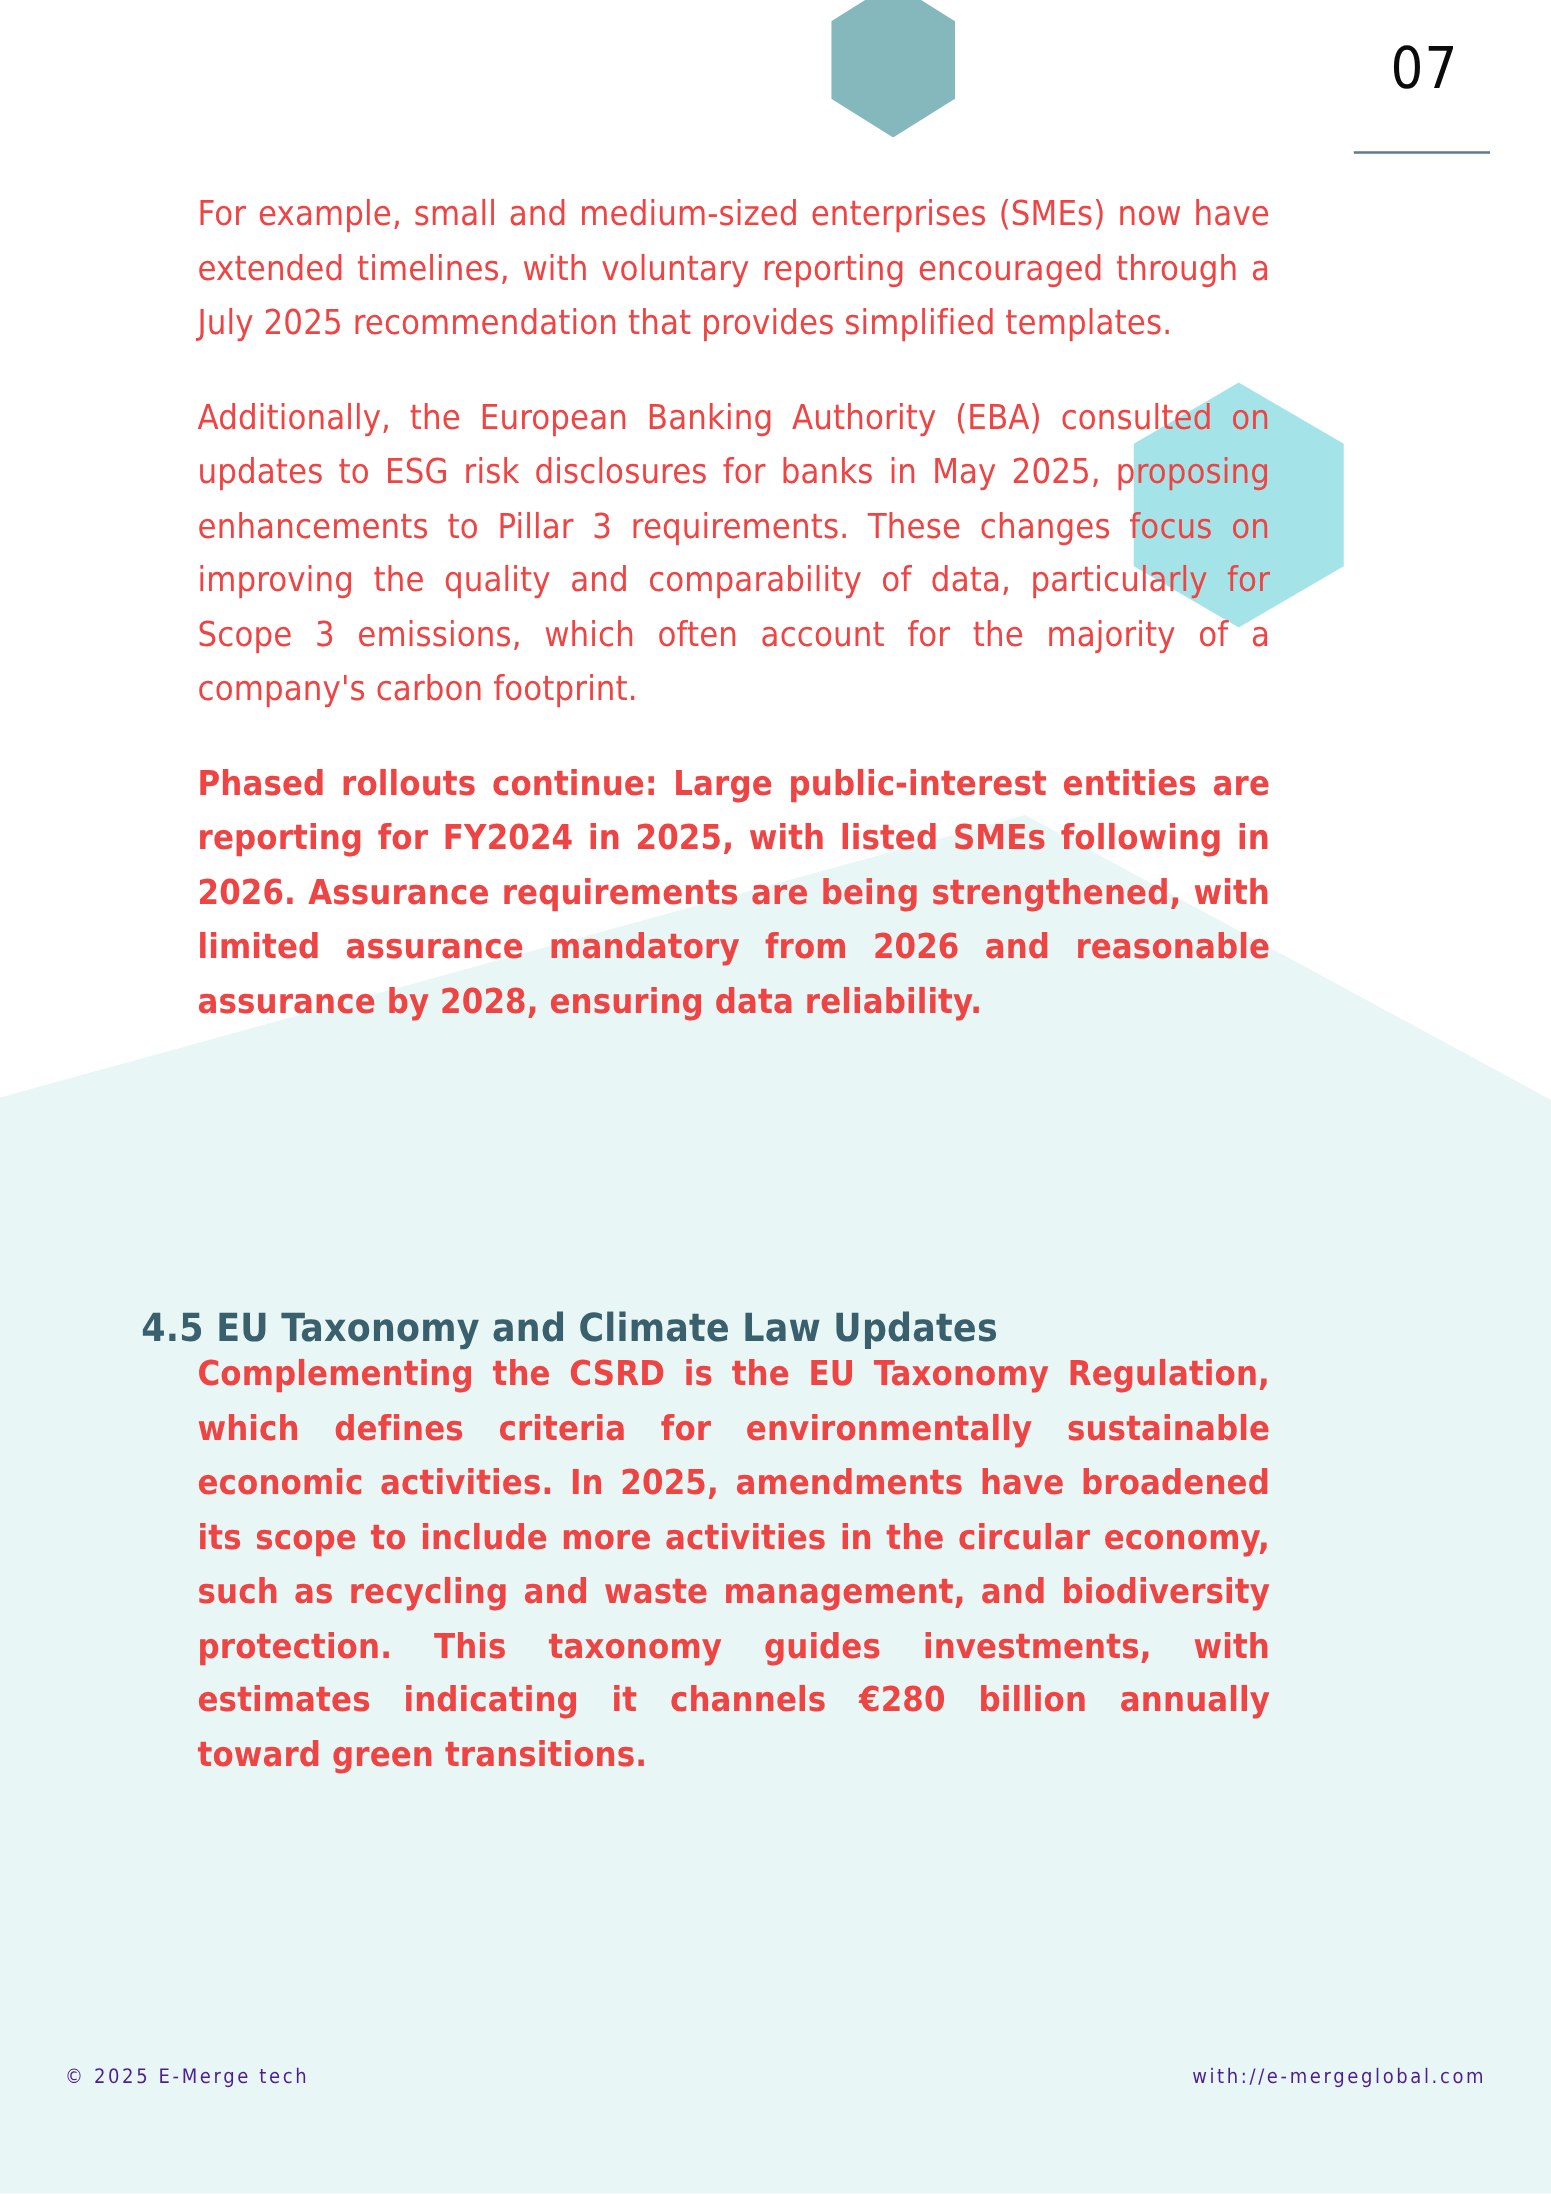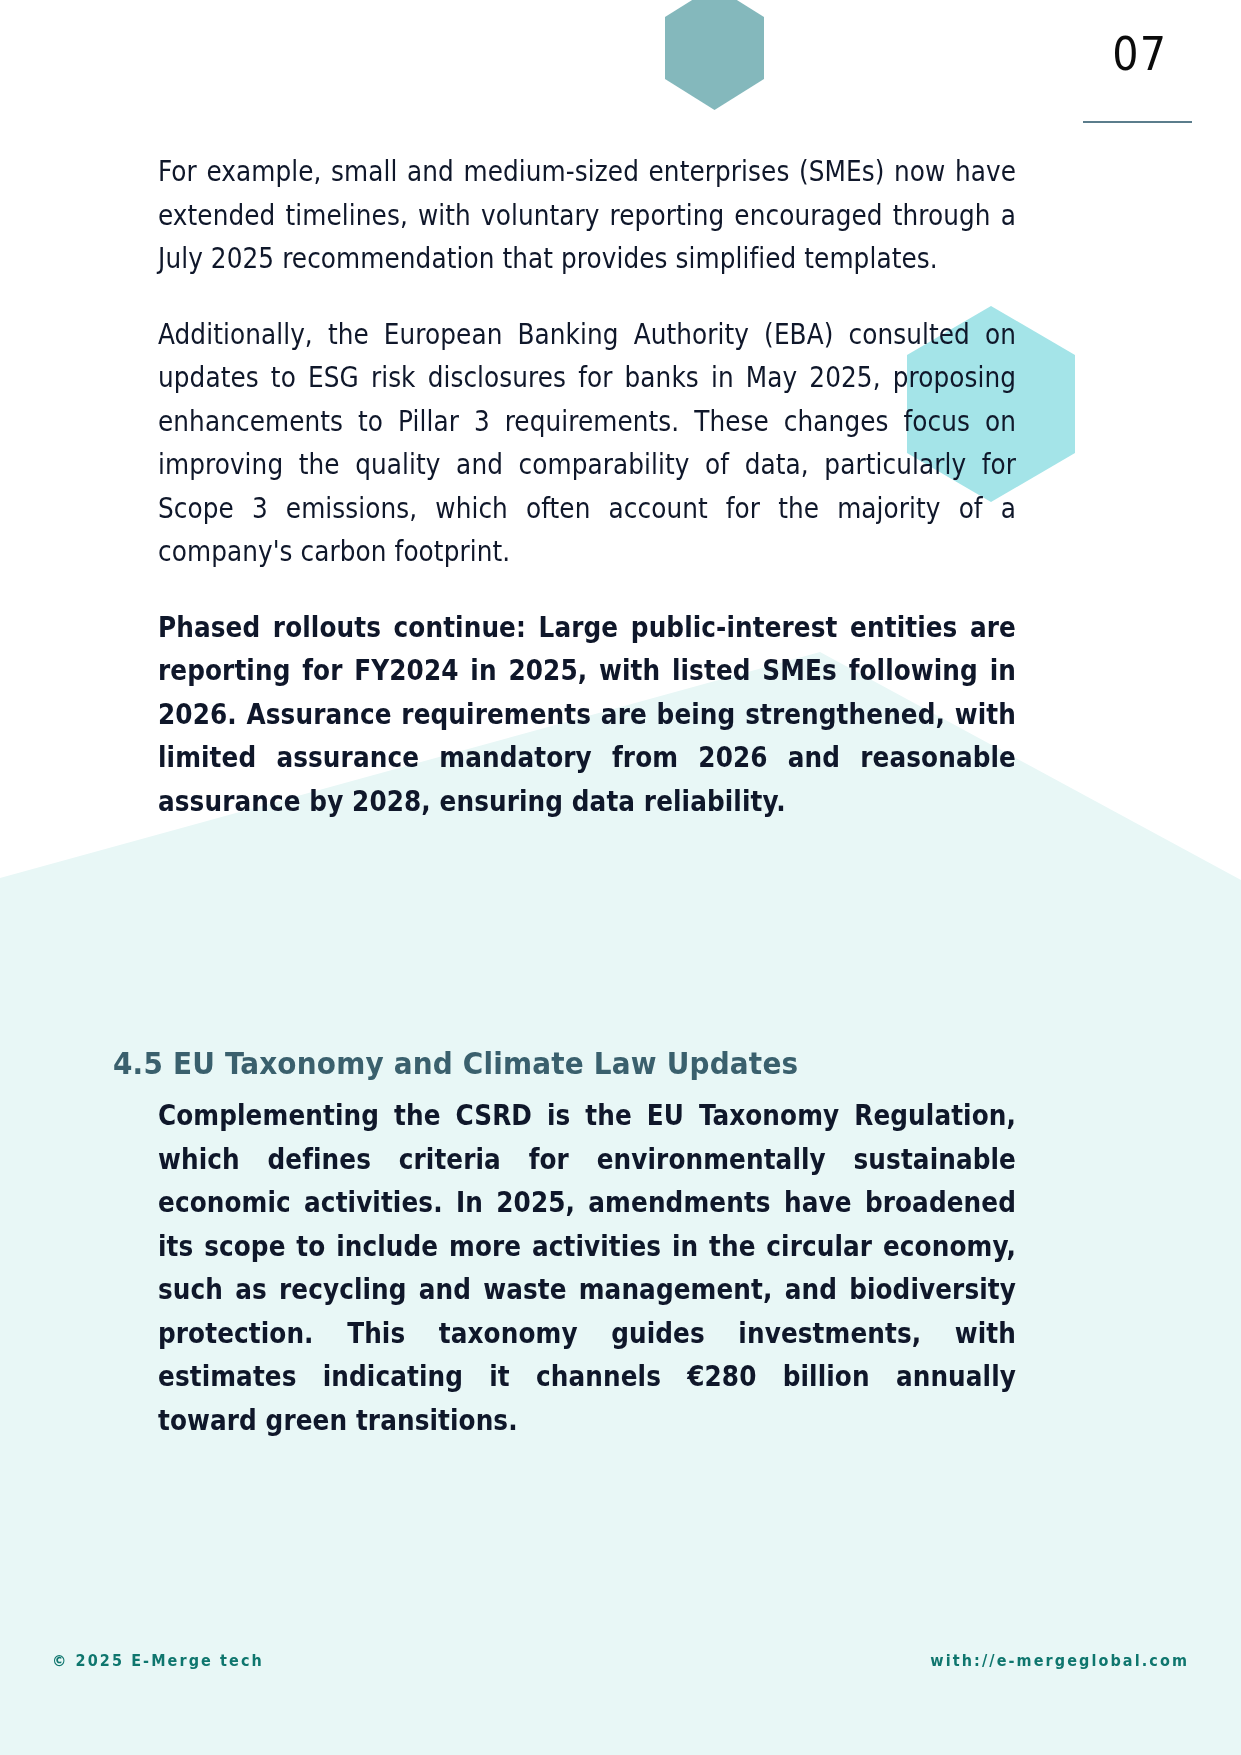--- a/index.html
+++ b/index.html
@@ -74,21 +74,21 @@
     top: 150px;
     width: 858px;
   }
 
   p.body-text {
     margin: 0 0 32px 0;
     font-size: 27.5px;
     line-height: 43.5px;
     text-align: justify;
     text-justify: inter-word;
-    color: #0f172a;
+    color: #ef4444;
     font-weight: 400;
     letter-spacing: 0.1px;
   }
   p.body-text:last-child { margin-bottom: 0; font-weight: bold; }
 
   .section-heading {
     position: absolute;
     left: 113px;
     top: 1018px;
     width: 903px;
@@ -98,39 +98,39 @@
     letter-spacing: 0.2px;
     line-height: 1.25;
   }
 
   .content-lower {
     position: absolute;
     left: 158px;
     top: 1078px;
     width: 858px;
   }
-  .content-lower p.body-text { margin-bottom: 14px; margin-top: 16px; }
+  .content-lower p.body-text { margin-bottom: 14px; }
 
   
   .footer {
     position: absolute;
     left: 0; right: 0;
     top: 1640px;
     height: 40px;
     padding: 0 52px;
     display: flex;
     justify-content: space-between;
     align-items: center;
   }
   .footer span {
     font-family: "DejaVu Sans Condensed", "Liberation Sans Narrow", "Liberation Sans", sans-serif;
     font-size: 16px;
-    font-weight: 700;
+    font-weight: 400;
     letter-spacing: 2.1px;
-    color: #0f766e;
+    color: #4c1d95;
     white-space: nowrap;
   }
 </style>
 </head>
 <body>
 
 <div class="bg-layer">
   <svg viewBox="0 0 1241 1755" xmlns="http://www.w3.org/2000/svg">
 
     <path d="M 820 652 L 1241 880 L 1241 1755 L 0 1755 L 0 878 Z" fill="#E8F7F6"></path>

